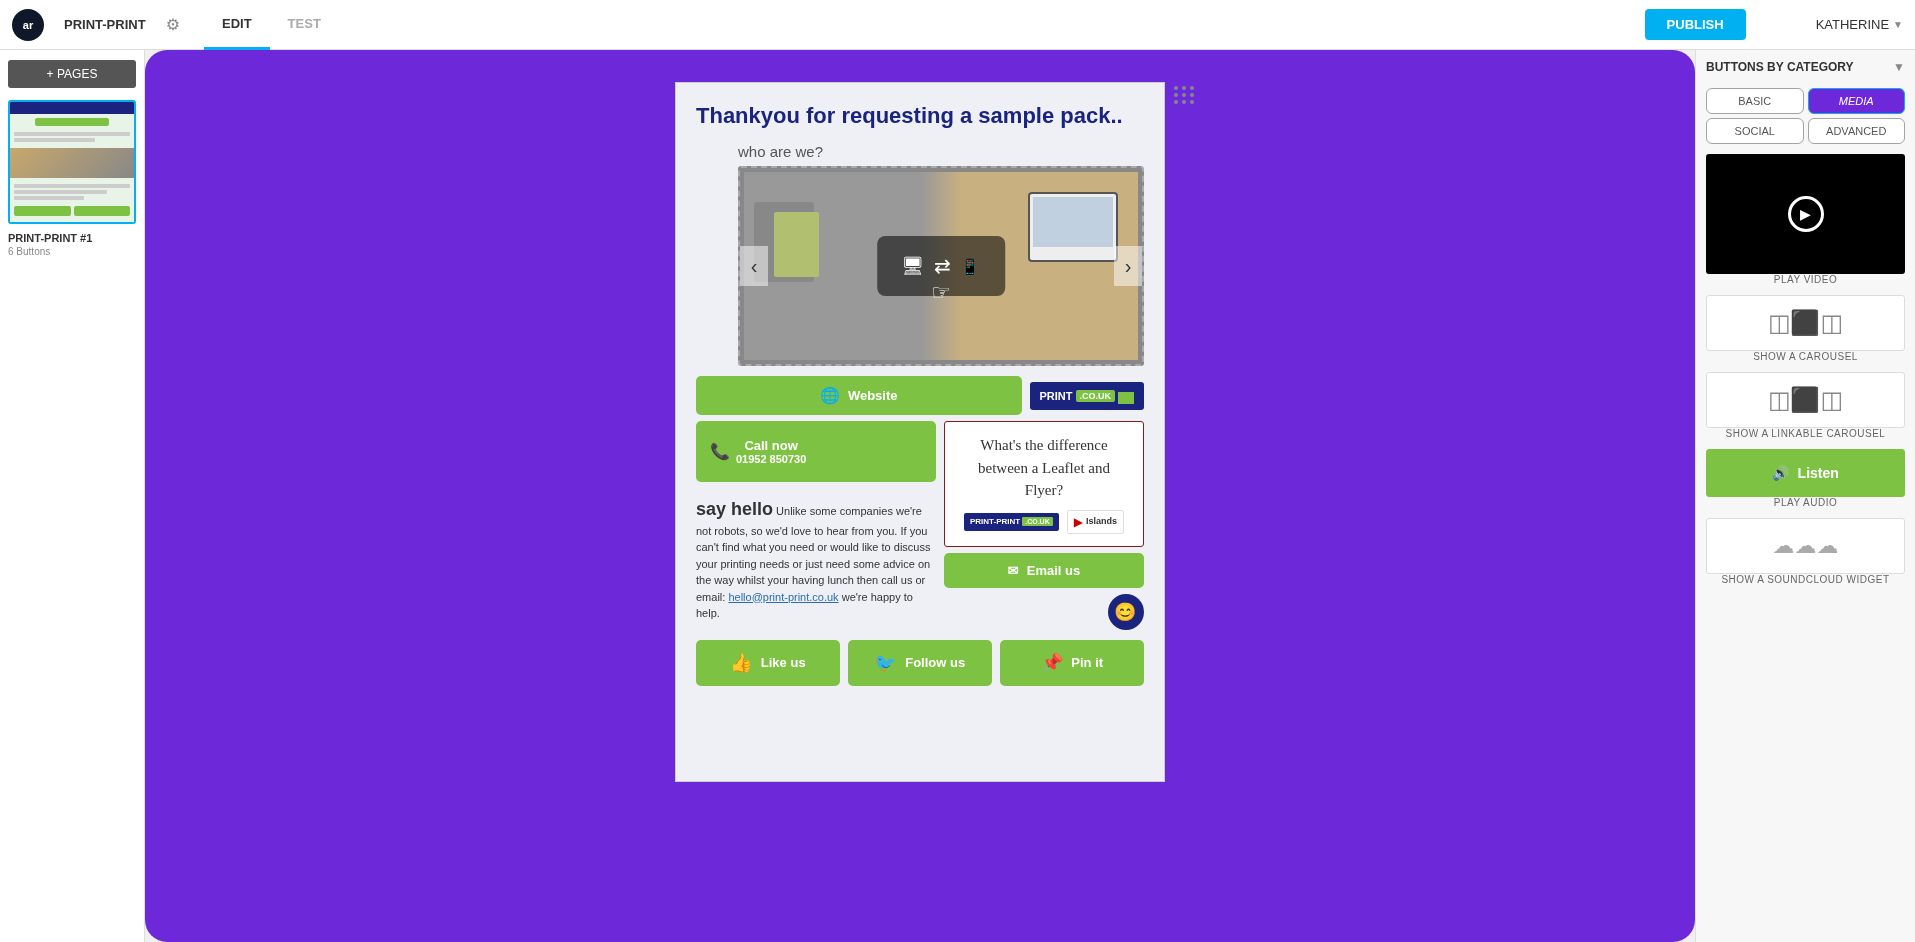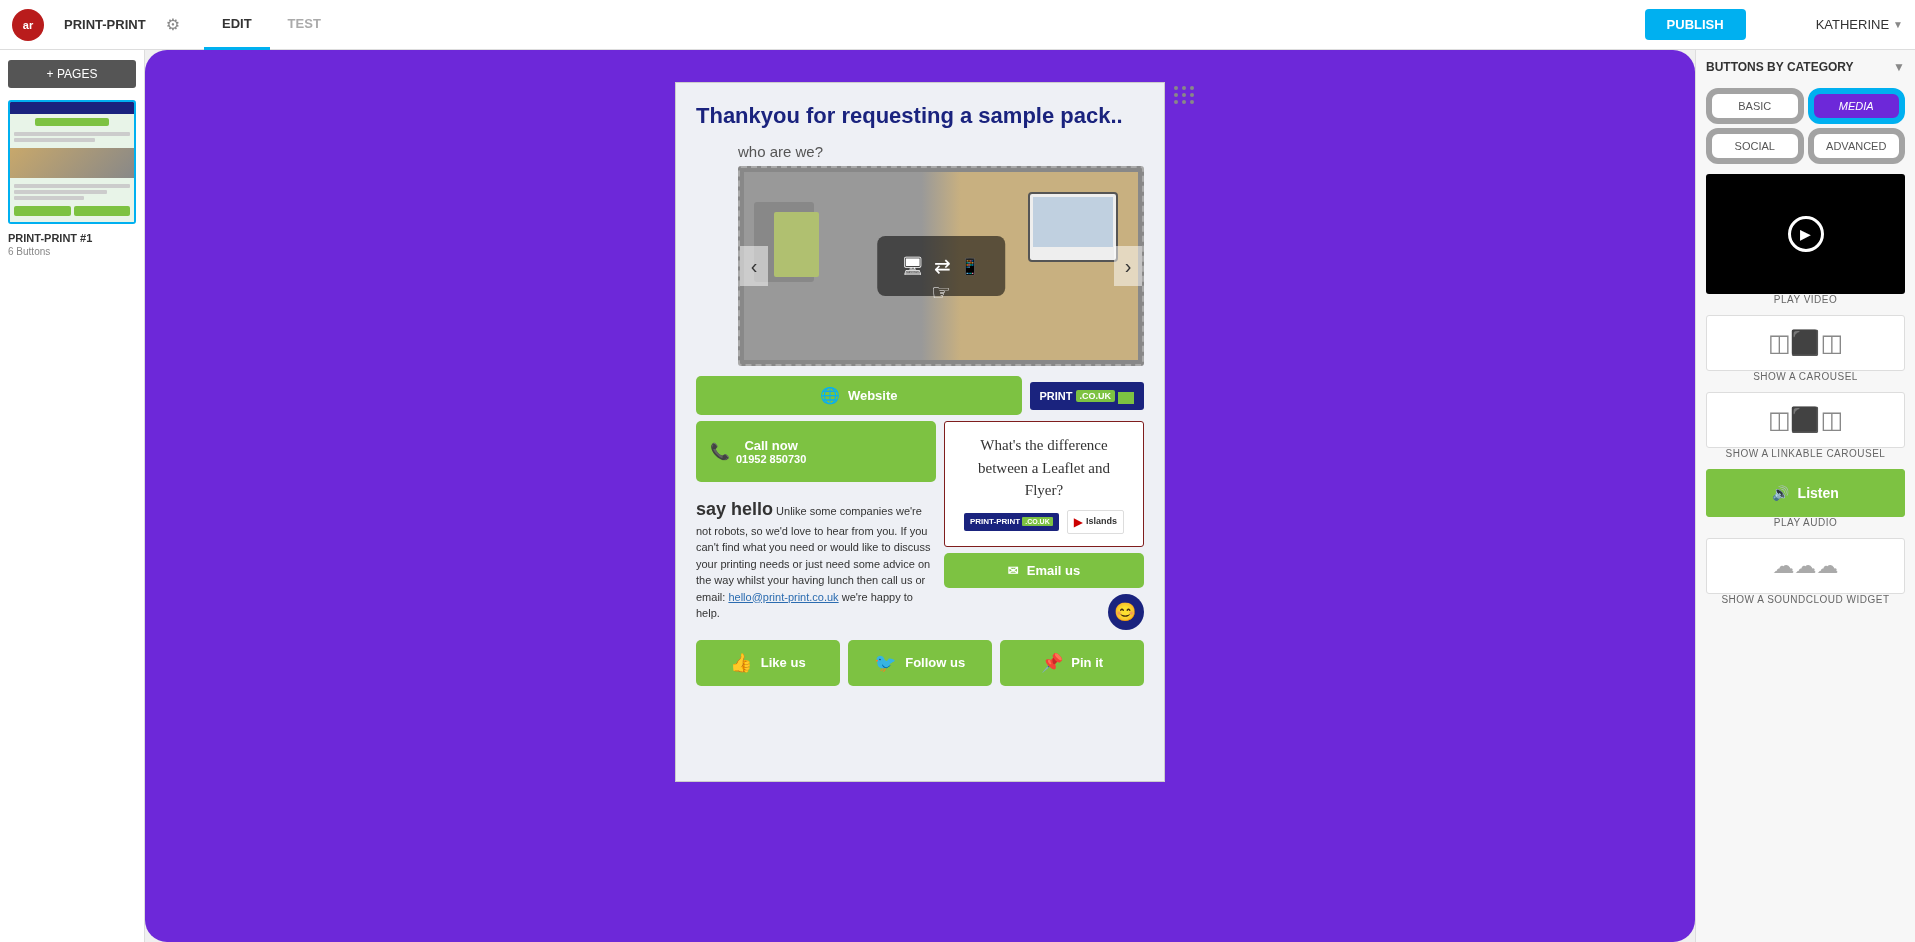--- a/index.html
+++ b/index.html
@@ -4,21 +4,21 @@
   <style>
     * { box-sizing: border-box; margin: 0; padding: 0; }
     body { font-family: Arial, sans-serif; background: #f0f0f0; display: flex; flex-direction: column; height: 942px; overflow: hidden; }
 
     
     .topbar {
       display: flex; align-items: center; background: #fff; border-bottom: 1px solid #ddd;
       height: 50px; padding: 0 12px; gap: 16px; z-index: 10;
     }
     .logo-circle {
-      width: 32px; height: 32px; background: #b91c1c; border-radius: 50%;
+      width: 32px; height: 32px; background: #0f172a; border-radius: 50%;
       display: flex; align-items: center; justify-content: center; color: #fff; font-size: 11px; font-weight: bold; cursor: pointer;
     }
     .topbar-title { font-size: 13px; color: #333; font-weight: bold; margin-left: 4px; }
     .topbar-gear { font-size: 16px; color: #888; cursor: pointer; margin-left: 4px; }
     .topbar-tabs { display: flex; gap: 0; margin-left: 8px; }
     .topbar-tab {
       padding: 0 18px; height: 50px; display: flex; align-items: center;
       font-size: 13px; font-weight: bold; cursor: pointer; border-bottom: 3px solid transparent; color: #555;
     }
     .topbar-tab.active { color: #333; border-bottom-color: #00b0f0; }
@@ -126,22 +126,22 @@
 
     
     .right-panel { width: 220px; background: #f7f7f7; border-left: 1px solid #ddd; display: flex; flex-direction: column; padding: 10px; gap: 10px; }
     .right-panel-header { display: flex; align-items: flex-start; justify-content: space-between; }
     .right-panel-title { font-size: 12px; font-weight: bold; color: #333; text-transform: uppercase; }
     .right-panel-chevron { font-size: 12px; color: #888; }
 
     
     .cat-btns { display: grid; grid-template-columns: 1fr 1fr; gap: 4px; margin-top: 4px; }
     .cat-btn {
-      border: 6px solid #a3a3a3; background: #fff; padding: 6px 4px; font-size: 11px;
-      cursor: pointer; text-align: center; border-radius: 12px; color: #555;
+      border: 1px solid #a3a3a3; background: #fff; padding: 6px 4px; font-size: 11px;
+      cursor: pointer; text-align: center; border-radius: 6px; color: #555;
     }
     .cat-btn.active { background: #6d28d9; color: #fff; border-color: #00b0f0; font-style: italic; }
 
     
     .video-preview {
       background: #000; width: 100%; height: 120px; display: flex; align-items: center;
       justify-content: center; border-radius: 3px; cursor: pointer; position: relative;
     }
     .play-icon-circle {
       width: 36px; height: 36px; border: 3px solid #fff; border-radius: 50%;

